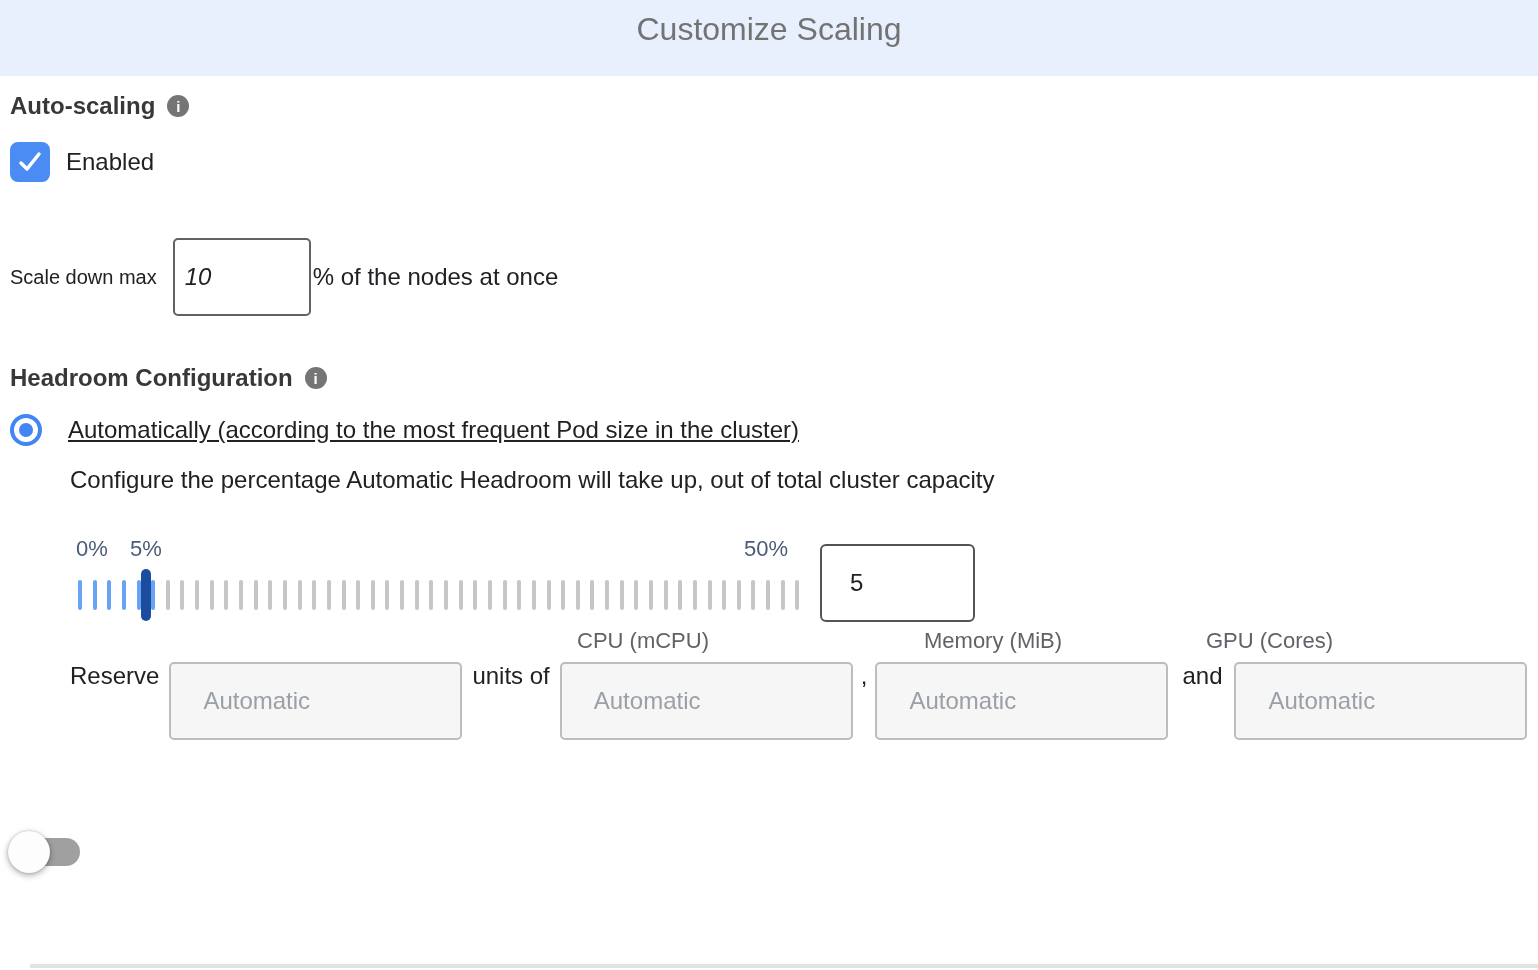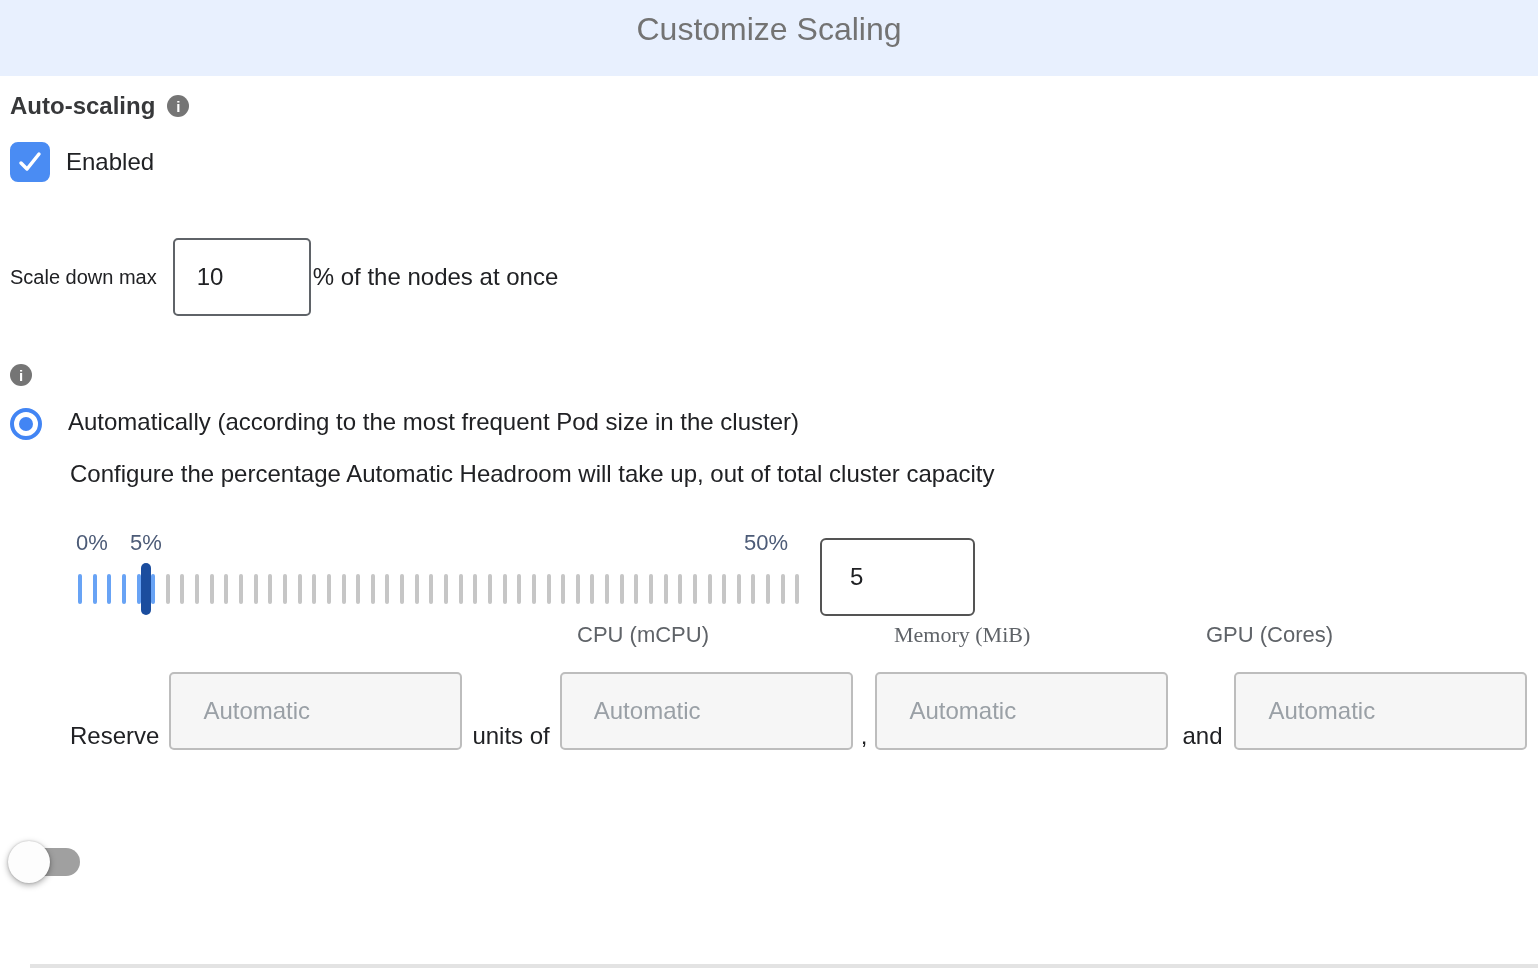--- a/index.html
+++ b/index.html
@@ -86,31 +86,34 @@
   .scale-down-prefix { font-size: 20px; margin-right: 16px; }
   .num-input {
     width: 138px;
     height: 78px;
     border: 2px solid #5f6368;
     border-radius: 5px;
     background: #ffffff;
     font-family: "Liberation Sans", sans-serif;
     font-size: 24px;
     color: #202124;
-    padding-left: 22px;
+    padding-left: 10px;
     outline: none;
+    font-style: italic;
   }
   .scale-down-suffix { font-size: 24px; margin-left: 2px; }
 
   
   .headroom-label-row { margin-top: 48px; }
 
   .radio-row {
     margin-top: 22px;
     display: flex;
+    align-items: center;
+    text-decoration: underline;
   }
   .radio {
     width: 32px;
     height: 32px;
     min-width: 32px;
     border-radius: 50%;
     border: 4px solid #757575;
     background: #ffffff;
     display: flex;
     align-items: center;
@@ -194,27 +197,27 @@
   
   .reserve-section { position: relative; margin-top: 6px; }
   .reserve-headers { position: relative; height: 30px; }
   .reserve-headers .col-header {
     position: absolute;
     top: 0;
     font-size: 22px;
     color: #5f6368;
   }
   .hdr-cpu { left: 567px; }
-  .hdr-mem { left: 884px; font-family: Liberation Serif, serif; }
+  .hdr-mem { left: 914px; }
   .hdr-gpu { left: 1196px; }
 
   .reserve-row {
-    margin-top: 20px;
-    display: flex;
-    align-items: flex-end;
+    margin-top: 4px;
+    display: flex;
+    align-items: flex-start;
   }
   .reserve-label { margin-left: 60px; font-size: 24px; }
   .auto-input {
     width: 293px;
     height: 78px;
     background: #f6f6f6;
     border: 2px solid #bdbdbd;
     border-radius: 5px;
     font-family: "Liberation Sans", sans-serif;
     font-size: 24px;
@@ -292,20 +295,21 @@
     <span class="checkbox-label">Enabled</span>
   </div>
 
   <div class="scale-down-row">
     <span class="scale-down-prefix">Scale down max</span>
     <input class="num-input" type="text" value="10" style="">
     <span class="scale-down-suffix">% of the nodes at once</span>
   </div>
 
   <div class="section-label-row headroom-label-row">
+    <span class="section-label">Headroom Configuration</span>
     <span class="info-icon">i</span>
   </div>
 
   <div class="radio-row">
     <div class="radio selected" id="radio-automatic">
       <div class="dot"></div>
     </div>
     <span class="radio-label">Automatically (according to the most frequent Pod size in the cluster)</span>
   </div>
 

